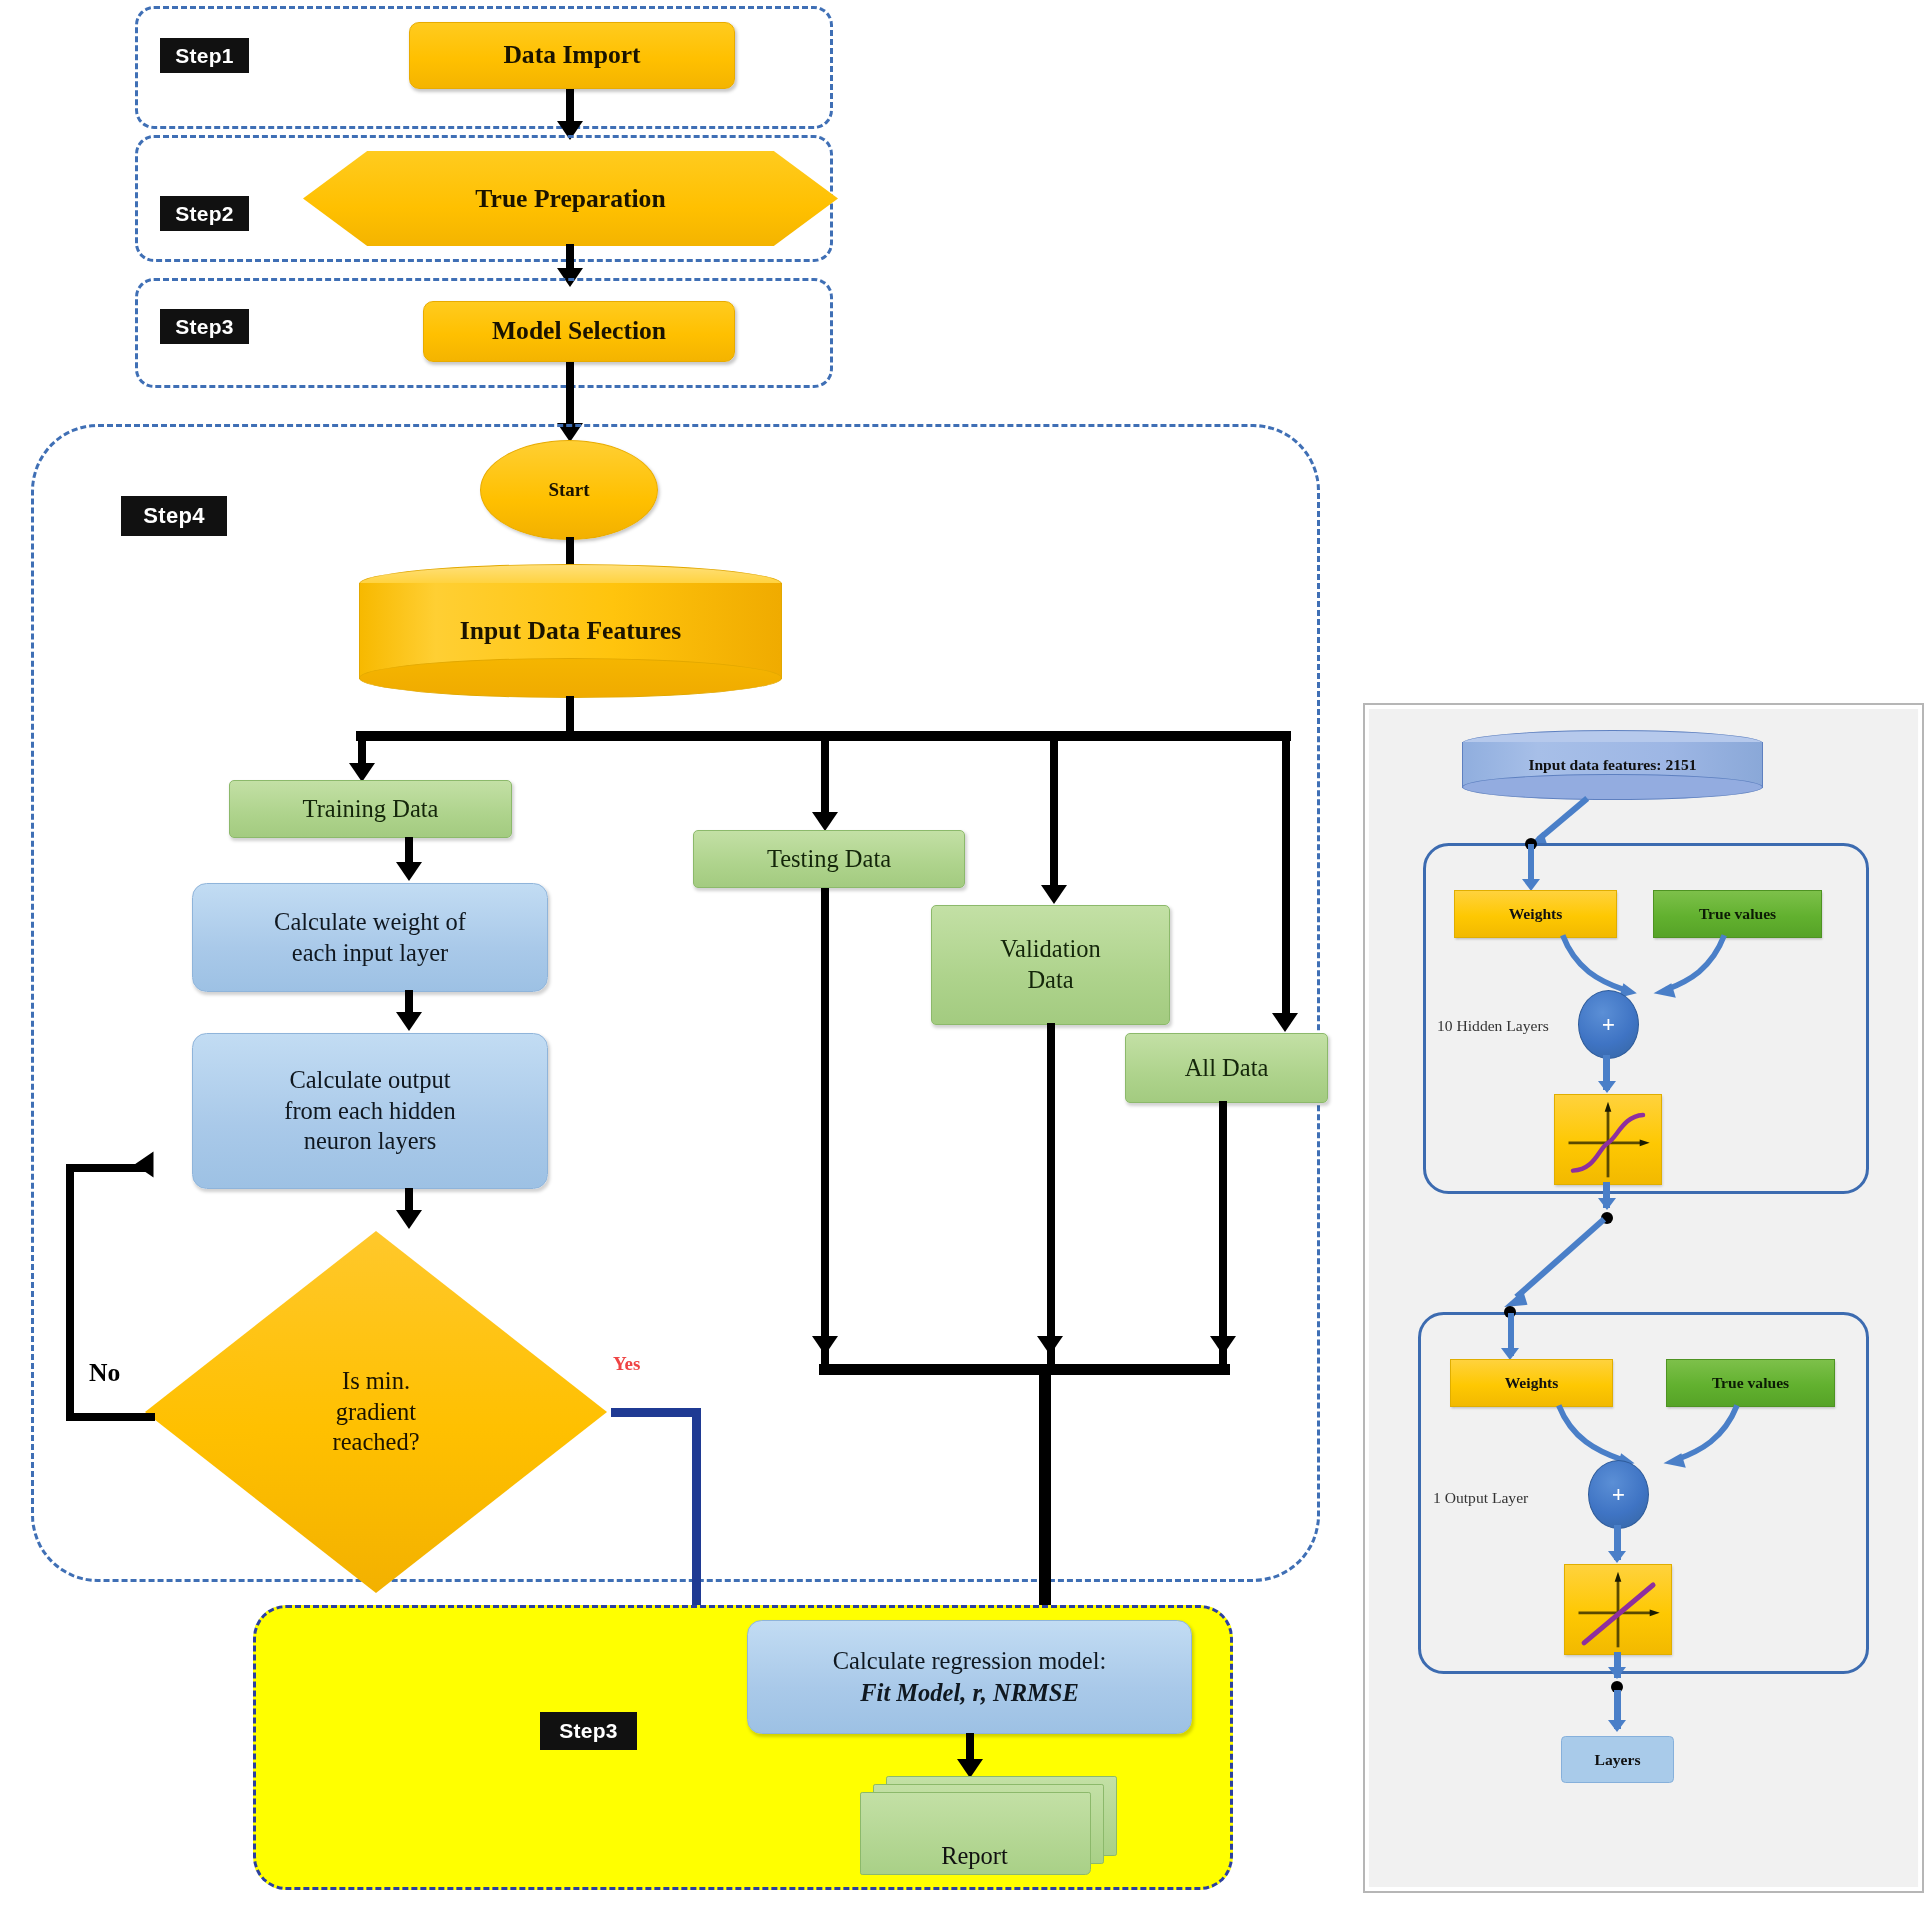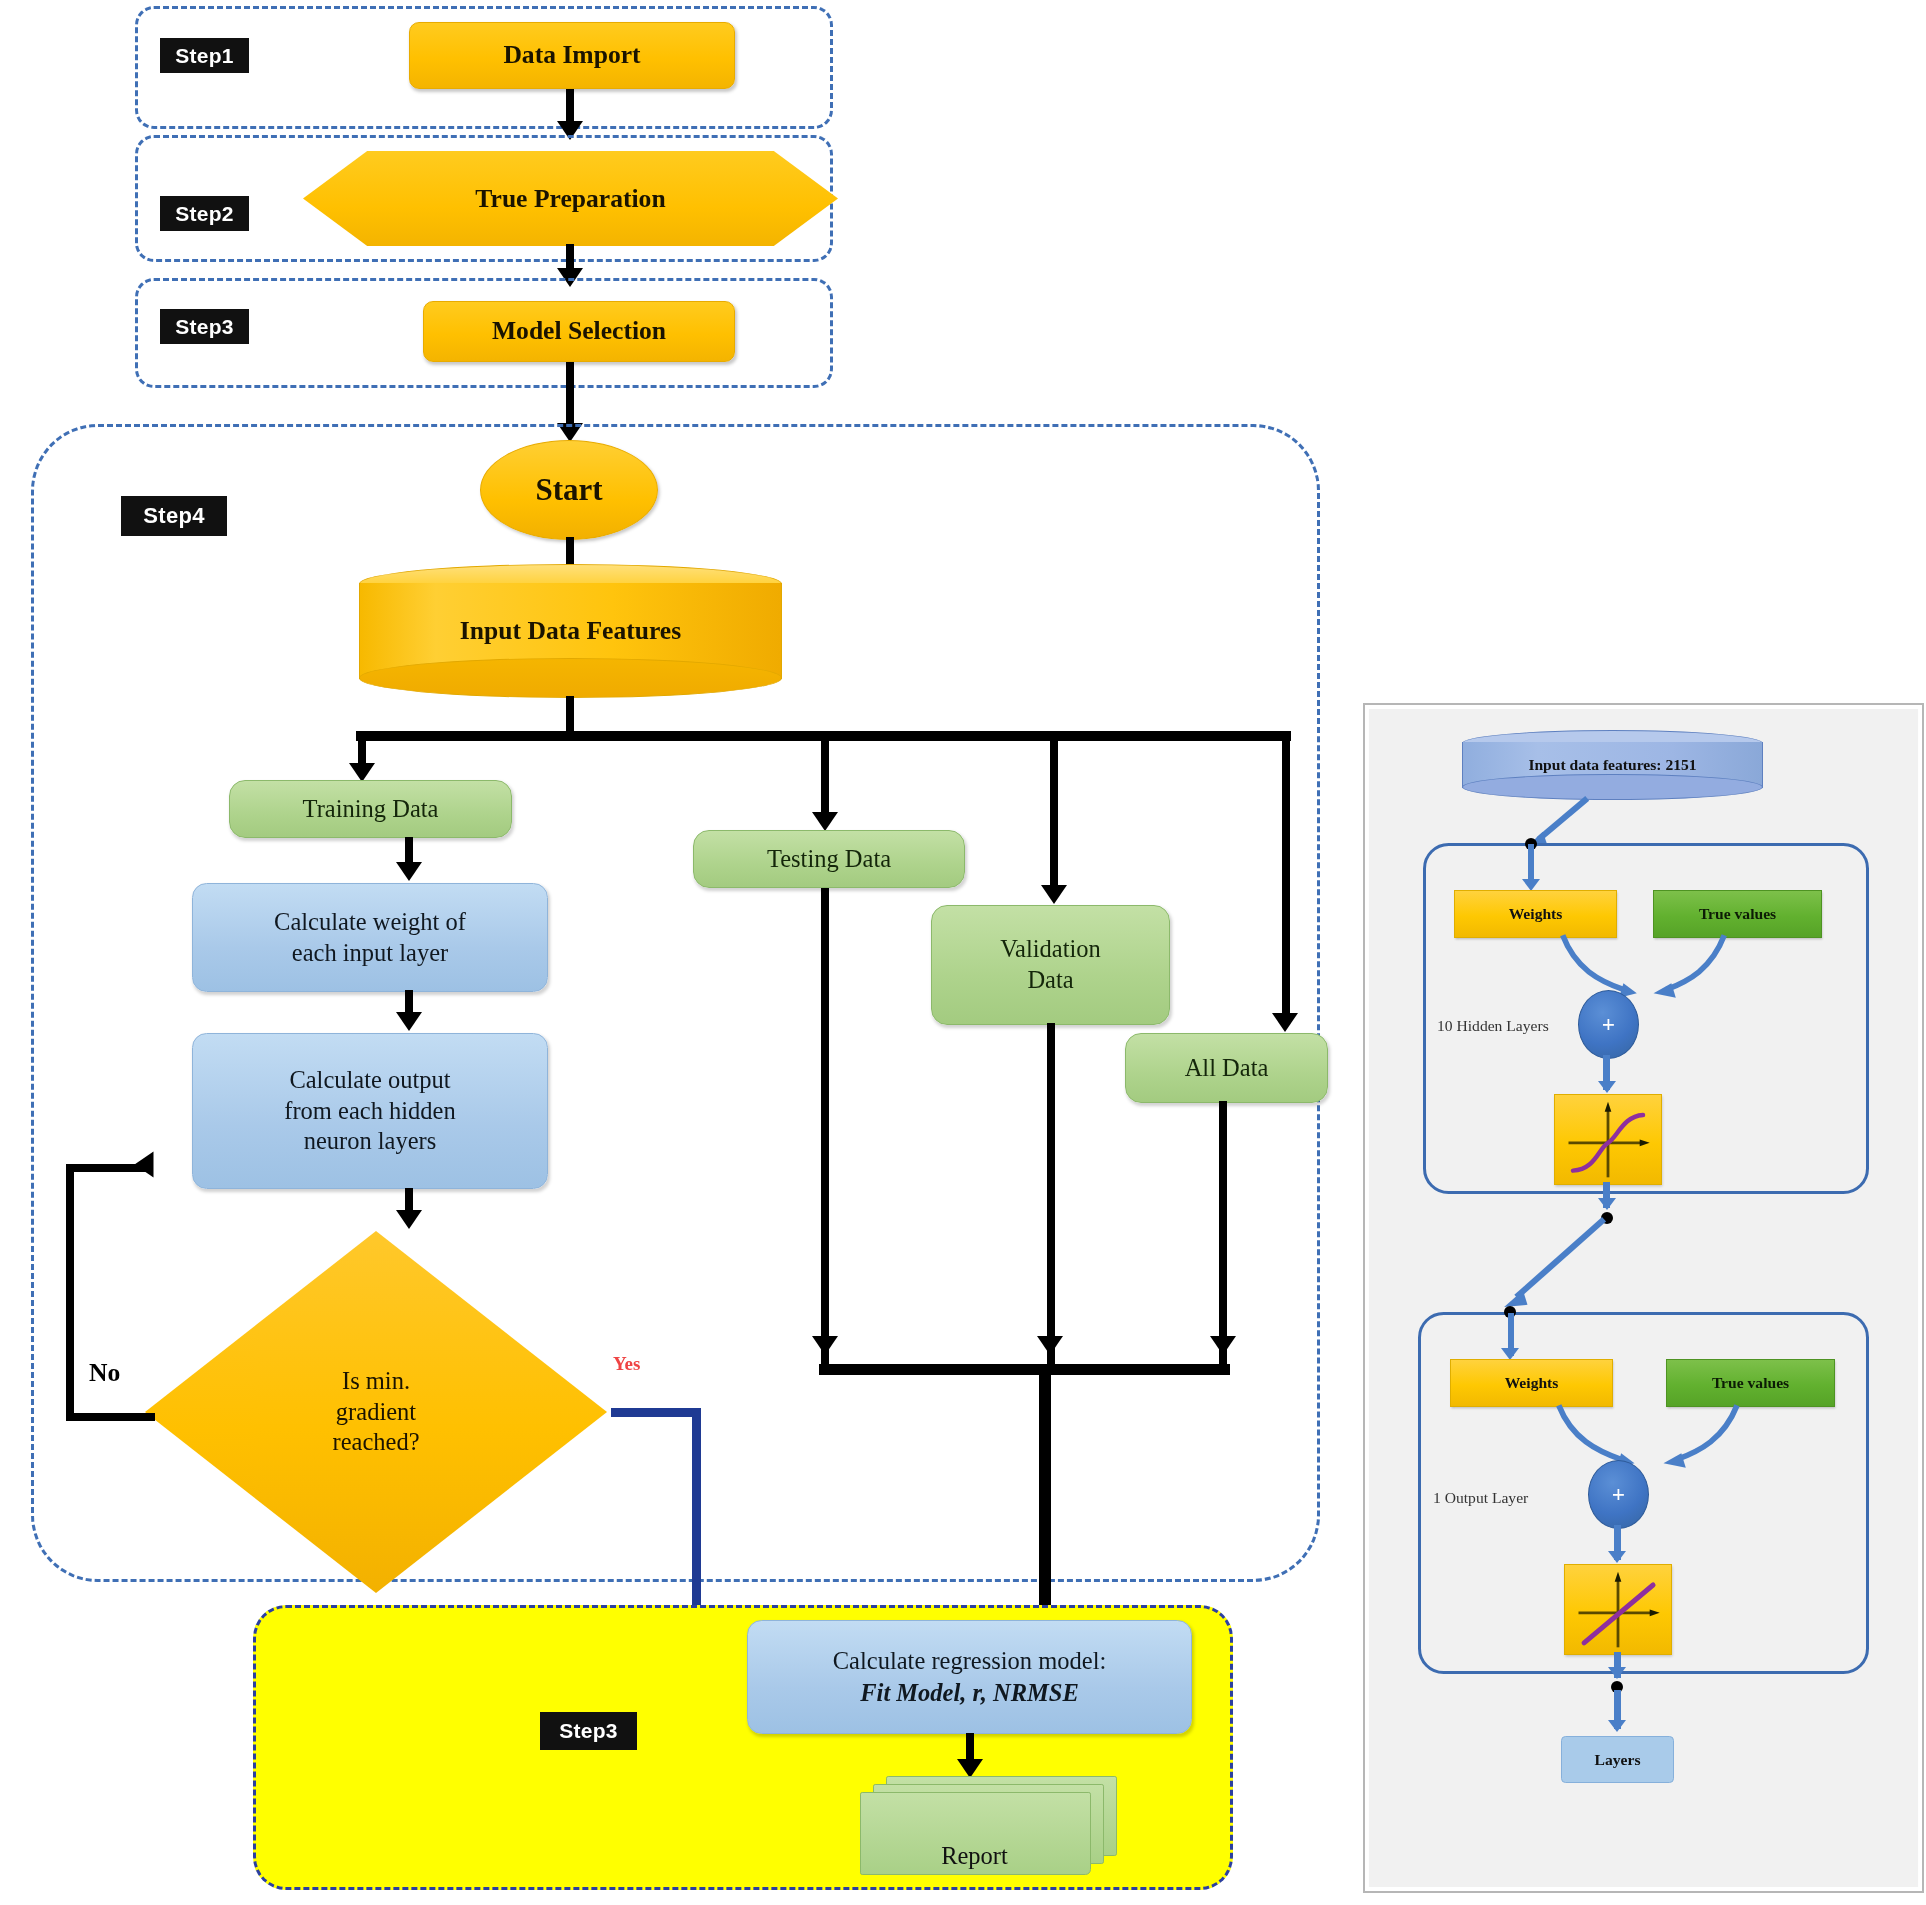--- a/index.html
+++ b/index.html
@@ -40,21 +40,21 @@
     background:linear-gradient(180deg,#ffcb1f 0%,#ffc000 55%,#f4b400 100%);
     border:1.1px solid #e8ab00;
     border-radius:10px;
     color:#1a1300;
     font-weight:700;
     box-shadow:1.7px 2.2px 3.3px rgba(0,0,0,.22);
   }
   .node-green{
     background:linear-gradient(180deg,#c3e0a5 0%,#aed38c 60%,#a3cb80 100%);
     border:1.1px solid #8cb96b;
-    border-radius:16px;
+    border-radius:5px;
     color:#14260a;
     box-shadow:1.7px 2.2px 3.3px rgba(0,0,0,.18);
   }
   .node-blue{
     background:linear-gradient(180deg,#c2dcf3 0%,#a9c9e9 60%,#9dc1e4 100%);
     border:1.1px solid #8fb4da;
     border-radius:14.5px;
     color:#101820;
     box-shadow:1.7px 2.2px 3.3px rgba(0,0,0,.18);
   }
@@ -226,21 +226,21 @@
   <div class="abs stepbox" style="left:135px;top:278px;width:698px;height:110px;"></div>
   <div class="abs steptag" style="left:160px;top:309px;width:89px;height:35px;font-size:21px;">Step3</div>
   <div class="abs node-orange ctr node-label" style="left:423px;top:301px;width:312px;height:61px;font-size:25.6px;">Model Selection</div>
 
   <div class="ln" style="left:566px;top:362px;width:7.8px;height:72px;"></div>
   <div class="arrowhead" style="left:557px;top:423px;"></div>
 
   <div class="abs stepbox-round" style="left:31px;top:424px;width:1289px;height:1158px;"></div>
   <div class="abs steptag" style="left:121px;top:496px;width:106px;height:40px;font-size:22px;">Step4</div>
 
-  <div class="abs ellipse ctr" style="left:480px;top:440px;width:178px;height:100px;font-size:31px;">Start</div>
+  <div class="abs ellipse ctr" style="left:480px;top:440px;width:178px;height:100px;font-size:19px;">Start</div>
 
   <div class="ln" style="left:566px;top:537px;width:7.8px;height:49px;"></div>
   <div class="arrowhead" style="left:557px;top:579px;"></div>
 
   <div class="cyl" style="left:359px;top:564px;width:423px;height:134px;">
     <div class="top"></div>
     <div class="body"></div>
     <div class="bot"></div>
     <div class="txt" style="font-size:25.6px;">Input Data Features</div>
   </div>

